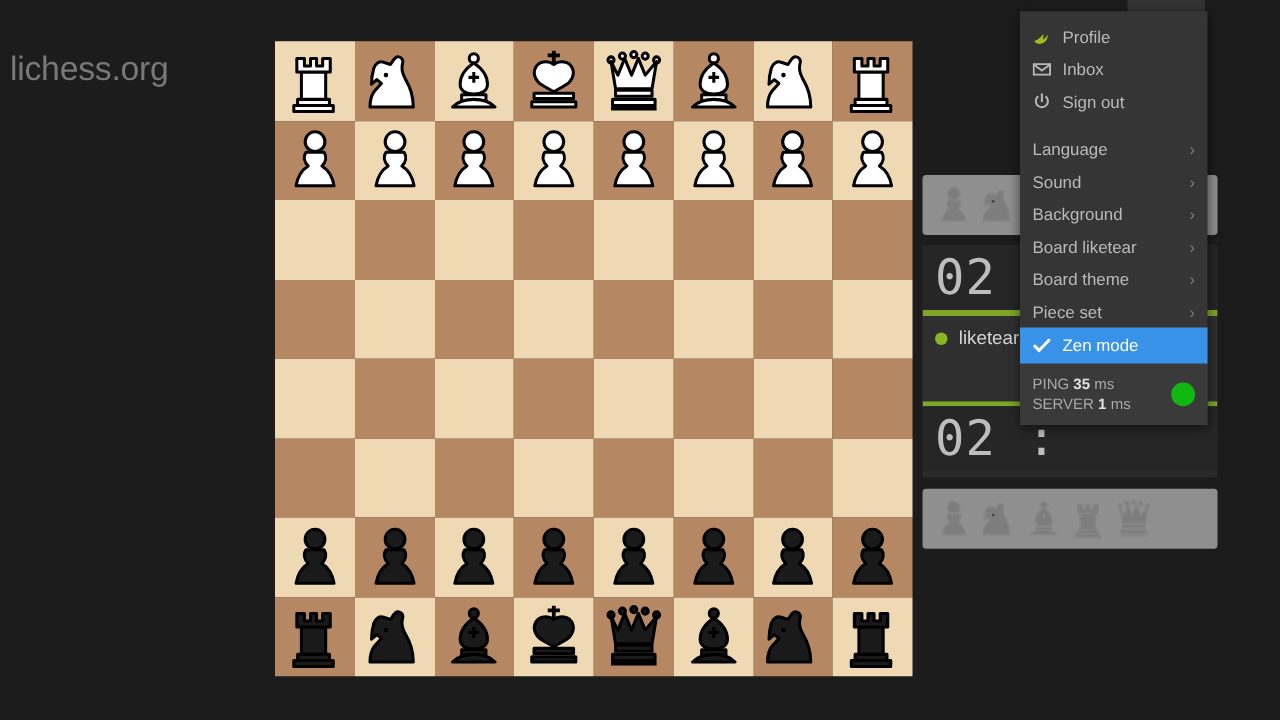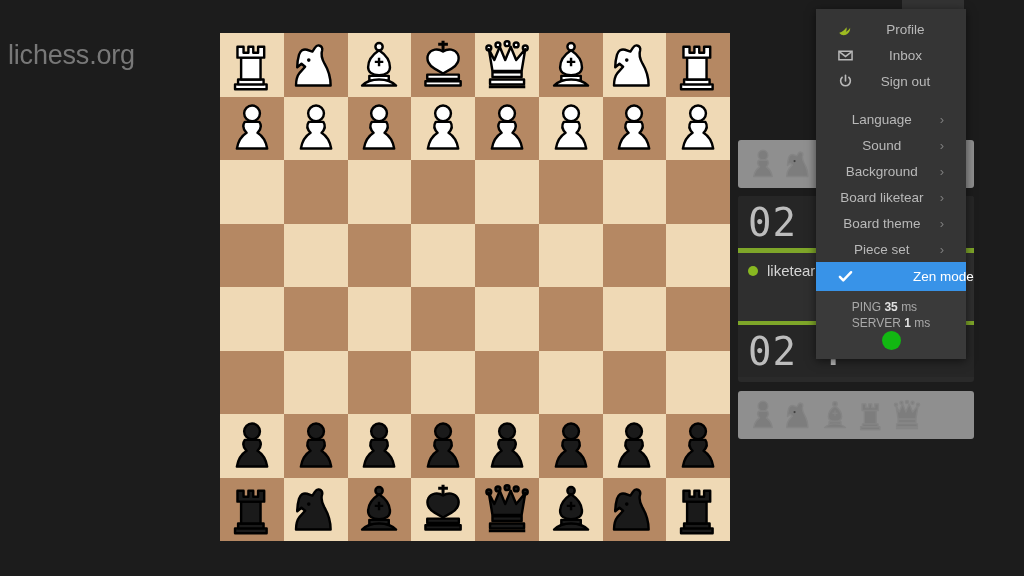--- a/index.html
+++ b/index.html
@@ -73,36 +73,36 @@
     position: absolute; left: 902px; top: 0; width: 62px; height: 22px;
     background: #333333; border-radius: 0 0 2px 2px;
   }
   .menu {
     position: absolute; left: 816px; top: 9px; width: 150px;
     background: #353535; z-index: 40;
     box-shadow: 0 2px 9px rgba(0,0,0,.55);
     padding: 7px 0 0 0;
   }
   .mi {
-    display: flex; align-items: center; gap: 14px;
-    height: 26px; padding: 0 22px;
-    font-size: 13.5px; color: #b9b9b9; white-space: nowrap; text-align: center;
+    display: flex; align-items: center; gap: 9px;
+    height: 26px; padding: 0 10px;
+    font-size: 13.5px; color: #b9b9b9; white-space: nowrap;
   }
   .mi .mlabel { flex: 1; }
   .mi .chev { color: #7d7d7d; font-size: 13px; }
   .mi.zen { background: #3893E8; color: #ffffff; height: 29px; }
-  .mi.zen .mlabel { color: #ffffff; font-weight: 400; margin-left: 46px; }
+  .mi.zen .mlabel { color: #ffffff; font-weight: 400; }
   .mi-icon { width: 15px; height: 15px; flex: none; display: flex; align-items: center; justify-content: center; }
   .mi-icon svg { width: 15px; height: 15px; display: block; }
   .mgap { height: 10px; }
   .msecond { padding-top: 2px; }
 
   .pingbox {
     background: #3a3a3a; padding: 8px 10px 9px 10px;
-    display: flex; align-items: center; justify-content: space-between; flex-direction: column;
+    display: flex; align-items: center; justify-content: space-between;
   }
   .pinglines { font-size: 12px; color: #a9a9a9; line-height: 16px; }
   .pinglines b { color: #e0e0e0; font-weight: bold; }
   .pingdot { width: 19px; height: 19px; border-radius: 50%; background: #12b812; flex: none; }
 </style>
 </head>
 <body>
 
 <div id="app">
 

